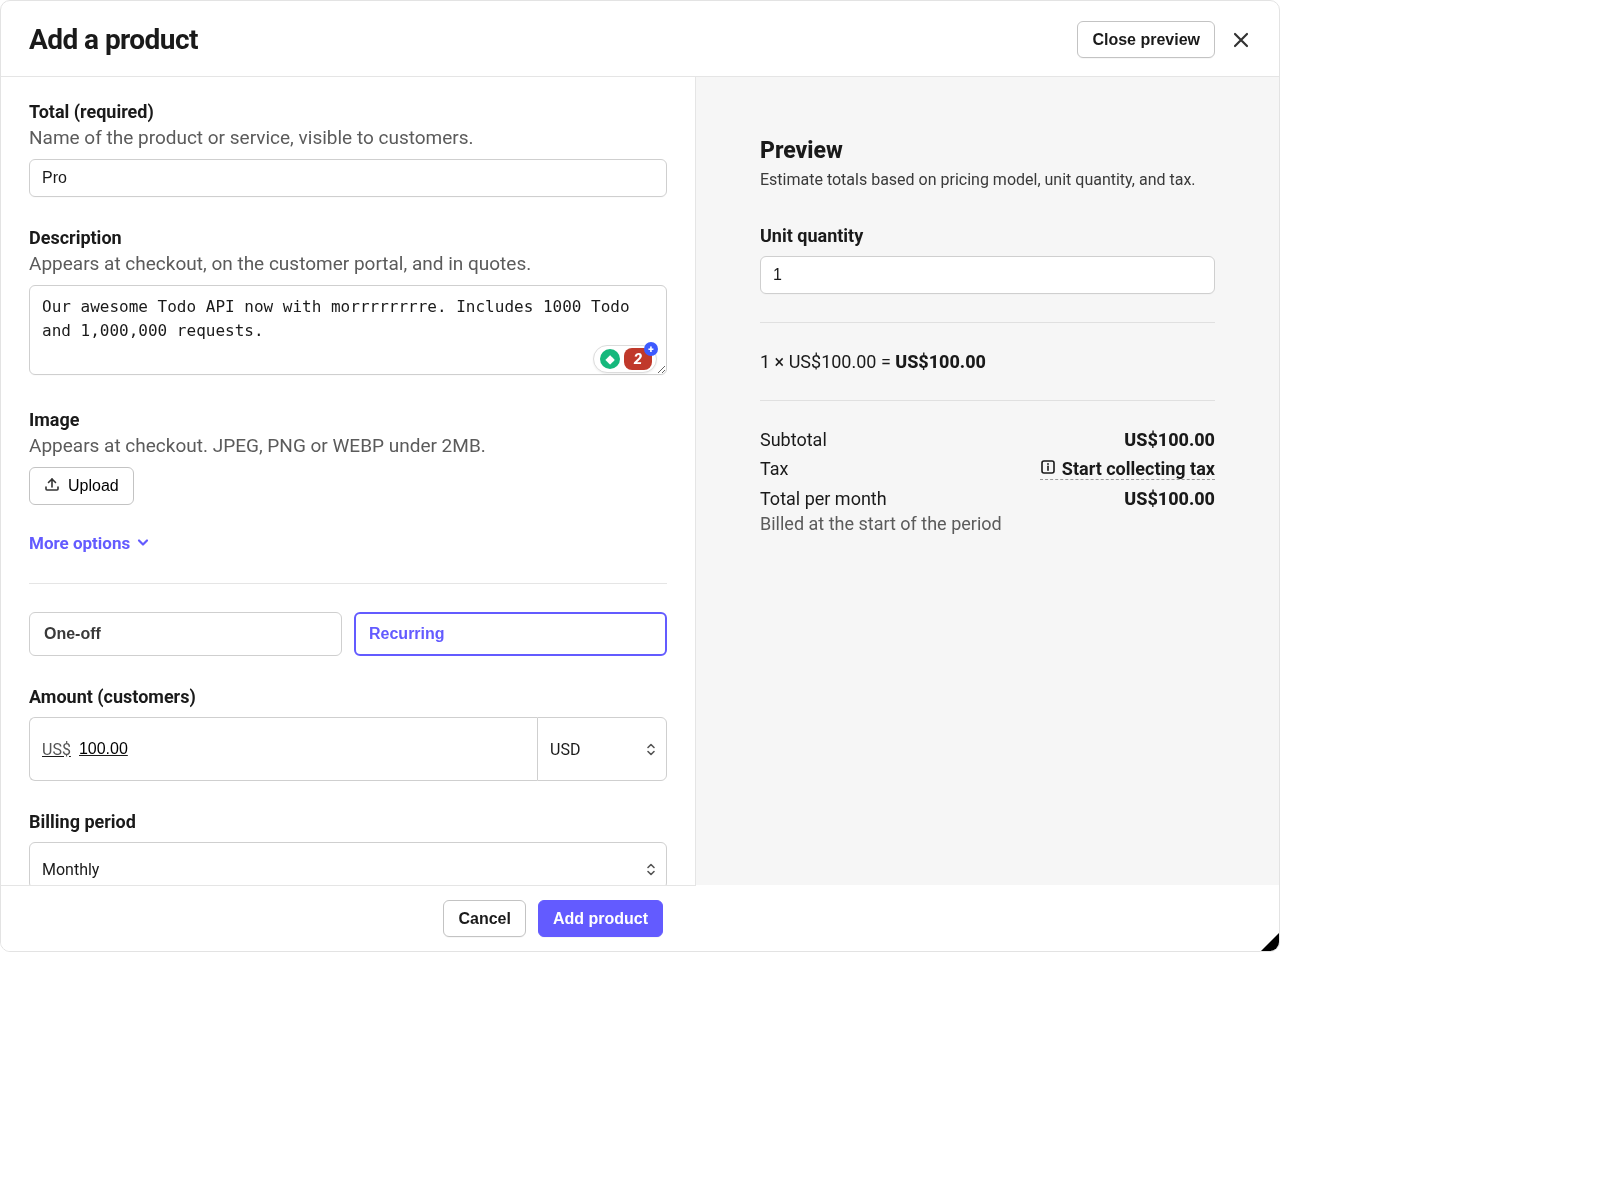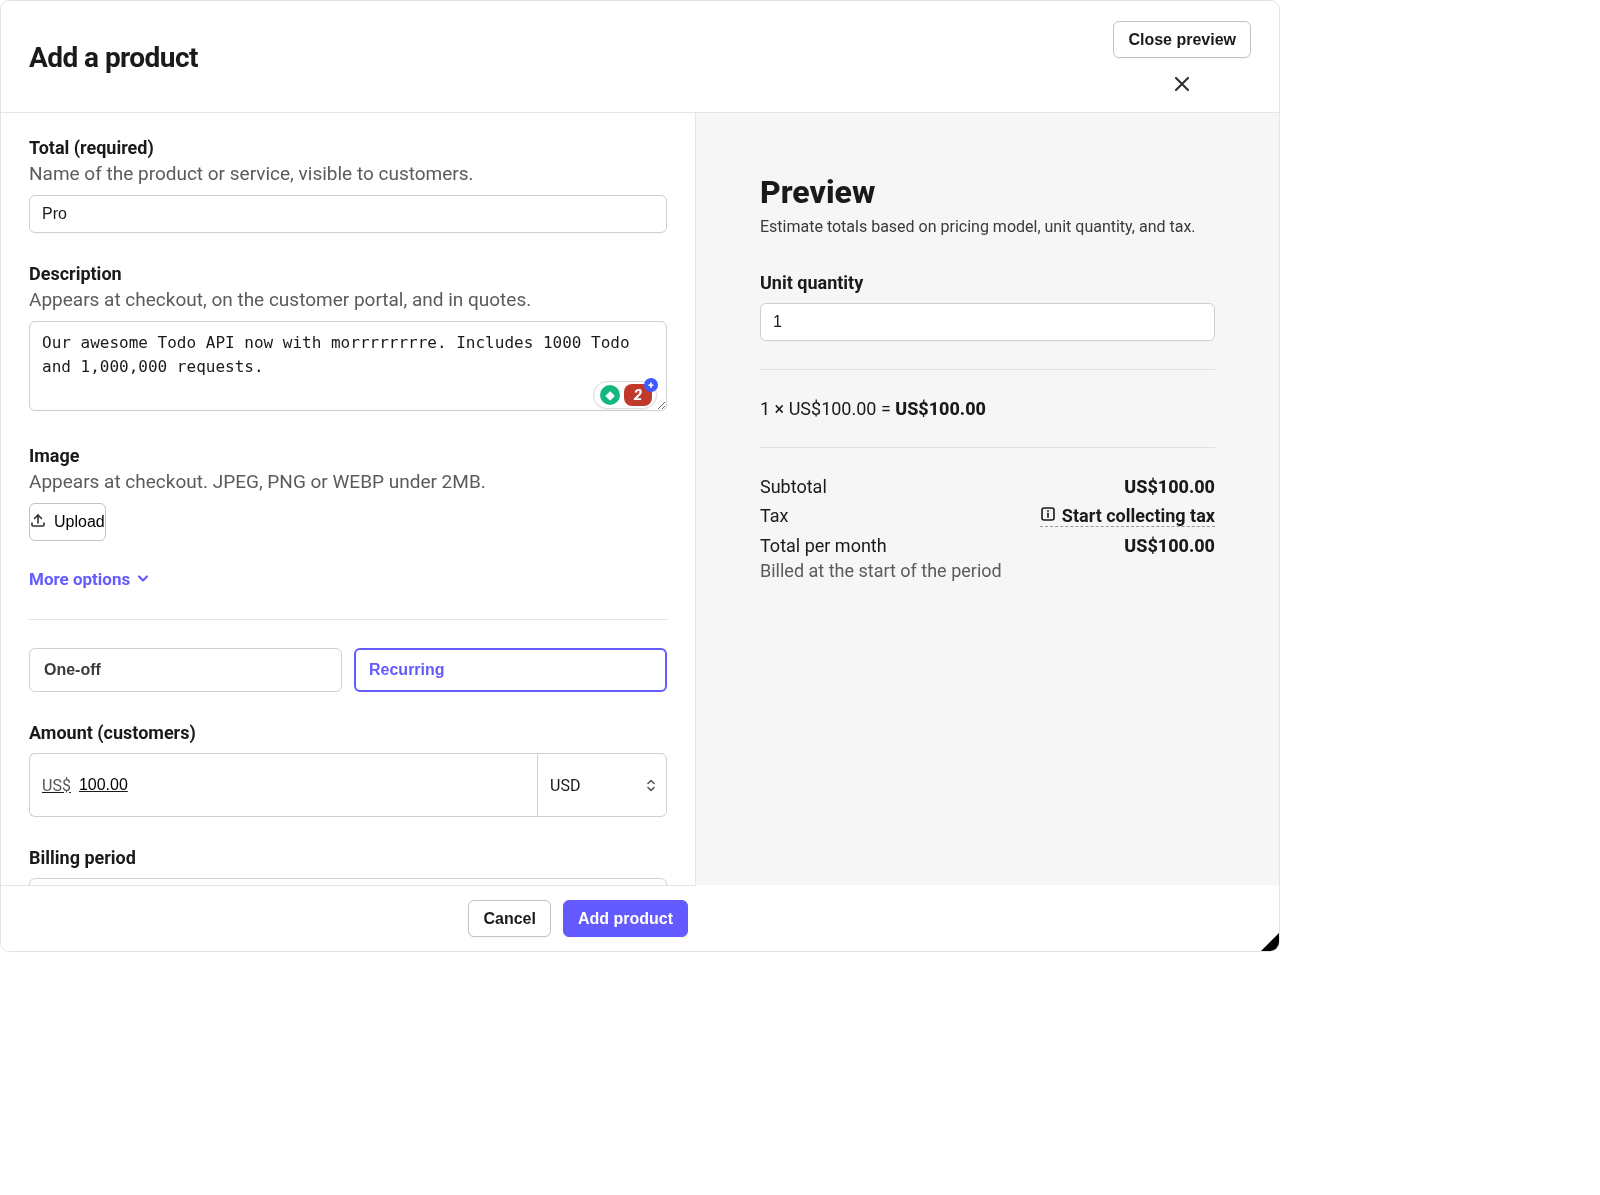--- a/index.html
+++ b/index.html
@@ -30,21 +30,20 @@
   }
   .topbar h1 {
     font-size: 28px;
     font-weight: 700;
     letter-spacing: -0.02em;
   }
   .topbar-right {
     display: flex;
     align-items: center;
     gap: 16px;
-    flex-direction: column;
   }
   .btn {
     border: 1px solid #c3c3c3;
     background: #fff;
     border-radius: 6px;
     padding: 8px 14px;
     font-size: 16px;
     font-weight: 600;
     color: #1a1a1a;
     cursor: pointer;
@@ -153,21 +152,21 @@
     font-style: normal;
   }
   .section-gap { margin-top: 30px; }
   .upload-btn {
     display: inline-flex;
     align-items: center;
     gap: 8px;
     border: 1px solid #c3c3c3;
     background: #fff;
     border-radius: 6px;
-    padding: 8px 0;
+    padding: 8px 14px;
     font-size: 16px;
     font-weight: 500;
     cursor: pointer;
   }
   .more-options {
     margin-top: 28px;
     display: inline-flex;
     align-items: center;
     gap: 6px;
     color: #635bff;
@@ -250,21 +249,21 @@
     cursor: pointer;
     background: #fff;
   }
   .chev {
     display: inline-flex;
     flex-direction: column;
     gap: 1px;
   }
   .chev svg { display:block; }
   .right h2 {
-    font-size: 32px;
+    font-size: 23px;
     font-weight: 800;
     margin-bottom: 6px;
   }
   .right .sub {
     font-size: 16px;
     color: #3a3a3a;
     margin-bottom: 36px;
   }
   .right .field-label2 {
     font-size: 18px;
@@ -297,21 +296,21 @@
     border-bottom: 1px dashed #9a9a9a;
     cursor: pointer;
   }
   .billed-note {
     font-size: 18px;
     color: #5b5b5b;
     margin-top: -4px;
   }
   .footer {
     border-top: 1px solid #e5e5e5;
-    padding: 14px 8px;
+    padding: 14px 33px;
     display: flex;
     gap: 12px;
     width: 695px;
     justify-content: flex-end;
     background: #fff;
   }
   .corner {
     position: absolute;
     right: 0; bottom: 0;
     width: 0; height: 0;

